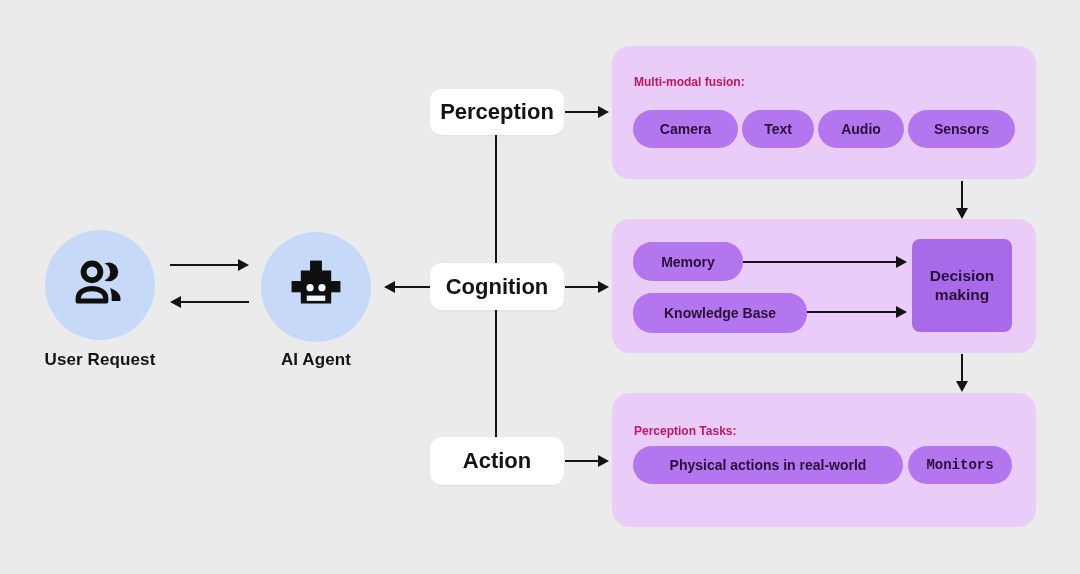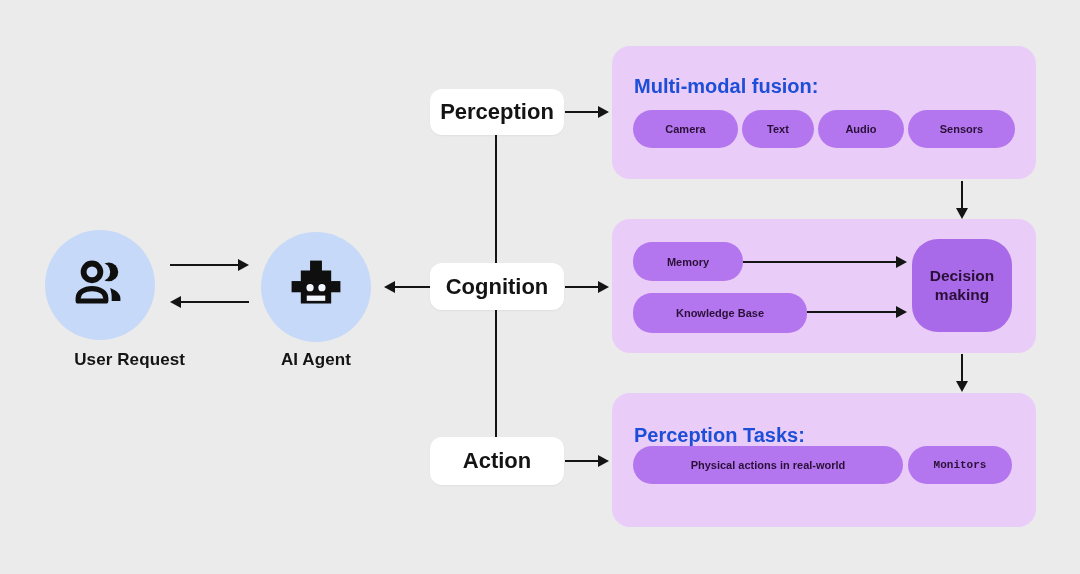--- a/index.html
+++ b/index.html
@@ -19,21 +19,21 @@
     background:var(--actor-circle,#c6d9f8);
     display:flex;align-items:center;justify-content:center;
   }
   .circle.user{left:45px;top:230px;}
   .circle.agent{left:261px;top:232px;}
   .actor-label{
     position:absolute;width:170px;text-align:center;
     font-size:17px;font-weight:700;color:var(--text,#121212);
     letter-spacing:.1px;
   }
-  .actor-label.user{left:15px;top:350px;text-align:right;}
+  .actor-label.user{left:15px;top:350px;}
   .actor-label.agent{left:231px;top:350px;}
   
   .arrow,.vline{position:absolute;background:var(--text,#141414);}
   .arrow{height:2px;}
   .vline{width:2px;}
   .head-right::after{
     content:"";position:absolute;left:100%;top:50%;transform:translateY(-50%);
     border-left:11px solid var(--text,#141414);
     border-top:6px solid transparent;border-bottom:6px solid transparent;
   }
@@ -61,45 +61,45 @@
   
   .panel{
     position:absolute;left:612px;width:424px;height:134px;
     background:var(--panel-bg,#eaccf8);border-radius:18px;
   }
   .panel.p1{top:46px;height:133px;}
   .panel.p2{top:219px;}
   .panel.p3{top:393px;}
   .panel-title{
     position:absolute;left:22px;
-    font-size:20px;font-weight:700;color:#1d4ed8;
+    font-size:12px;font-weight:700;color:#be185d;
   }
   .panel.p1 .panel-title{top:29px;}
   .panel.p3 .panel-title{top:31px;}
   .pill-row{position:absolute;display:flex;gap:4px;}
   .panel.p1 .pill-row{left:21px;top:64px;}
   .panel.p3 .pill-row{left:21px;top:53px;gap:5px;}
   .pill{
     height:38px;border-radius:19px;
     background:var(--pill-bg,#b476ee);
     display:flex;align-items:center;justify-content:center;
-    font-size:11px;font-weight:700;color:var(--pill-text,#2a1038);
+    font-size:14px;font-weight:700;color:var(--pill-text,#2a1038);
     padding:12px 8px;box-sizing:border-box;
   }
   .pill.w-camera{width:105px;}
   .pill.w-text{width:72px;}
   .pill.w-audio{width:86px;}
   .pill.w-sensors{width:107px;}
   .pill.w-physical{width:270px;}
   .pill.w-monitors{width:104px;font-family:Liberation Mono, monospace;}
   .pill.memory{position:absolute;left:21px;top:23px;width:110px;height:39px;}
   .pill.kbase{position:absolute;left:21px;top:74px;width:174px;height:40px;}
   .decision{
     position:absolute;left:300px;top:20px;width:100px;height:93px;
-    background:var(--decision-bg,#a96ae9);border-radius:26px;
+    background:var(--decision-bg,#a96ae9);border-radius:8px;
     display:flex;align-items:center;justify-content:center;text-align:center;
     font-size:15.5px;font-weight:700;color:var(--pill-text,#2a1038);
     line-height:1.2;padding:0 10px;box-sizing:border-box;
   }
 </style>
 </head>
 <body>
 
 <div class="canvas">
 

